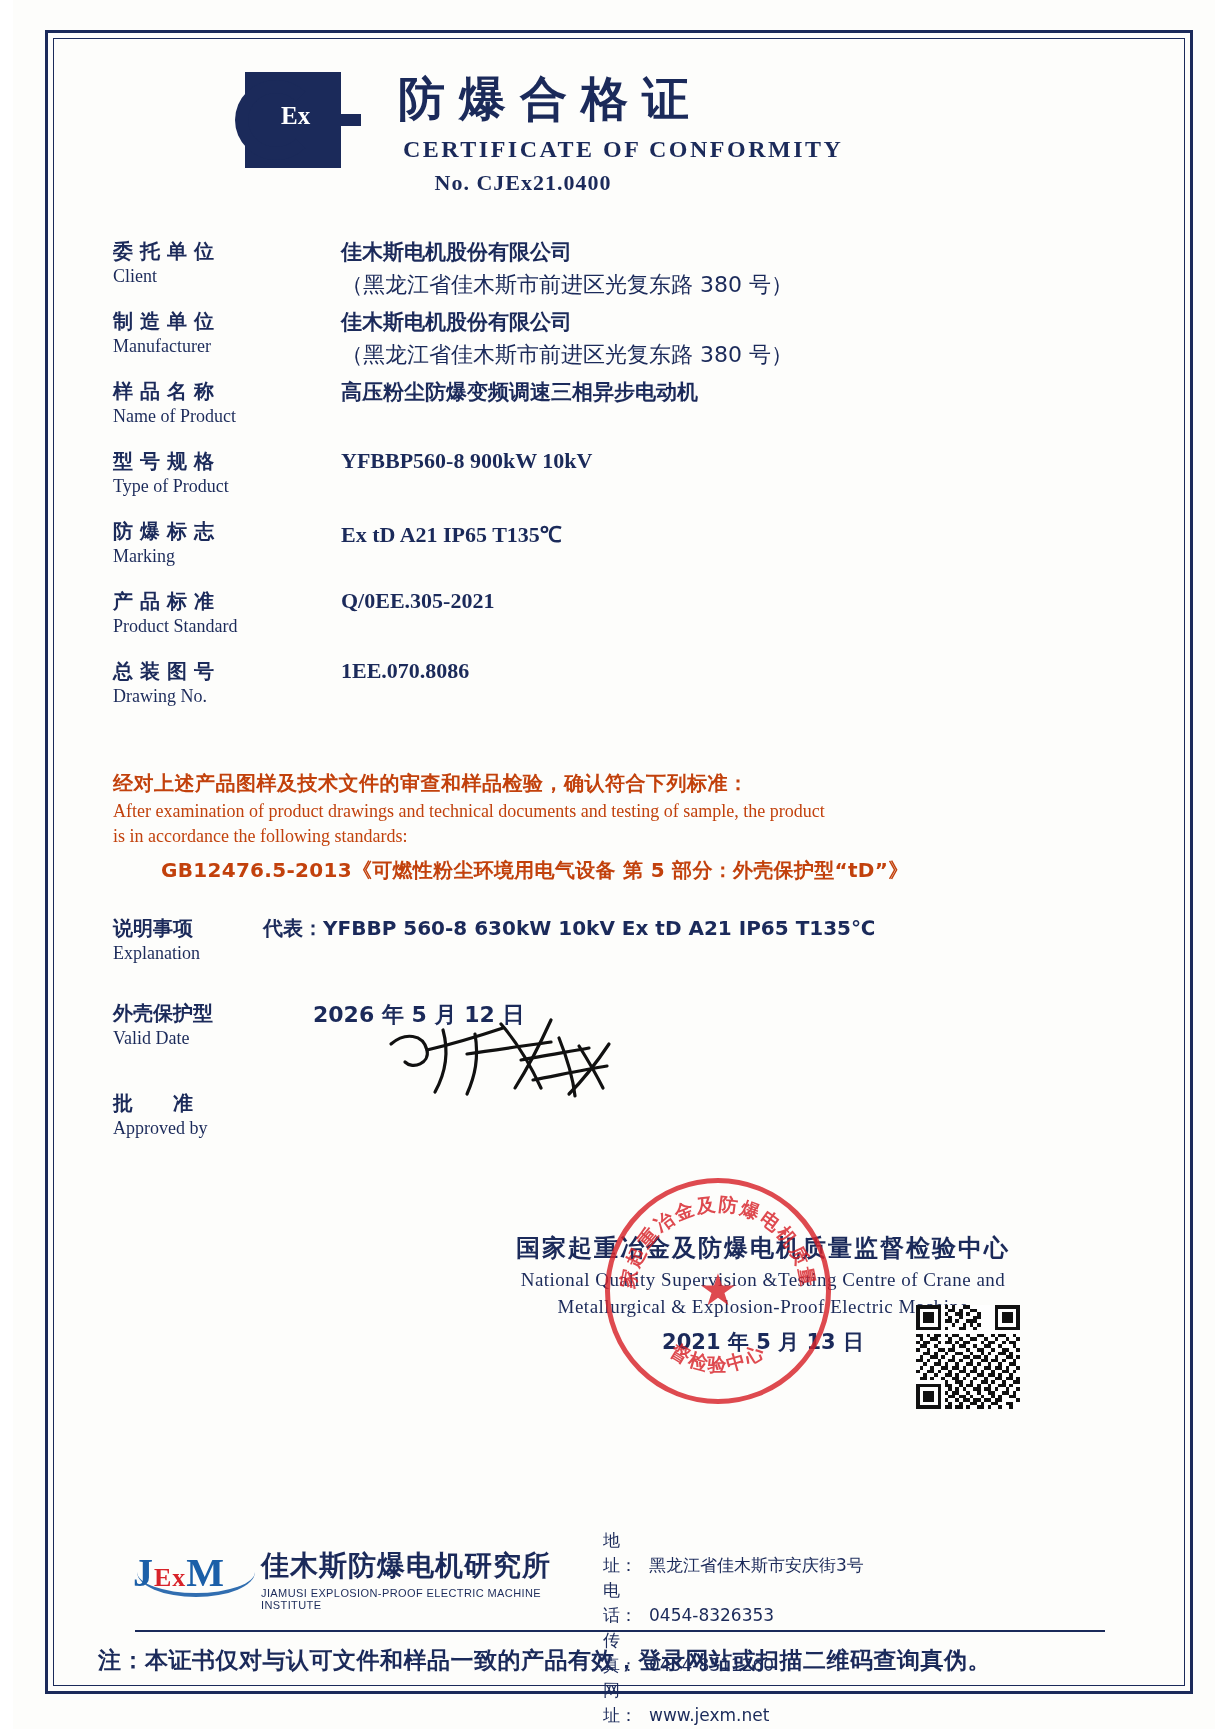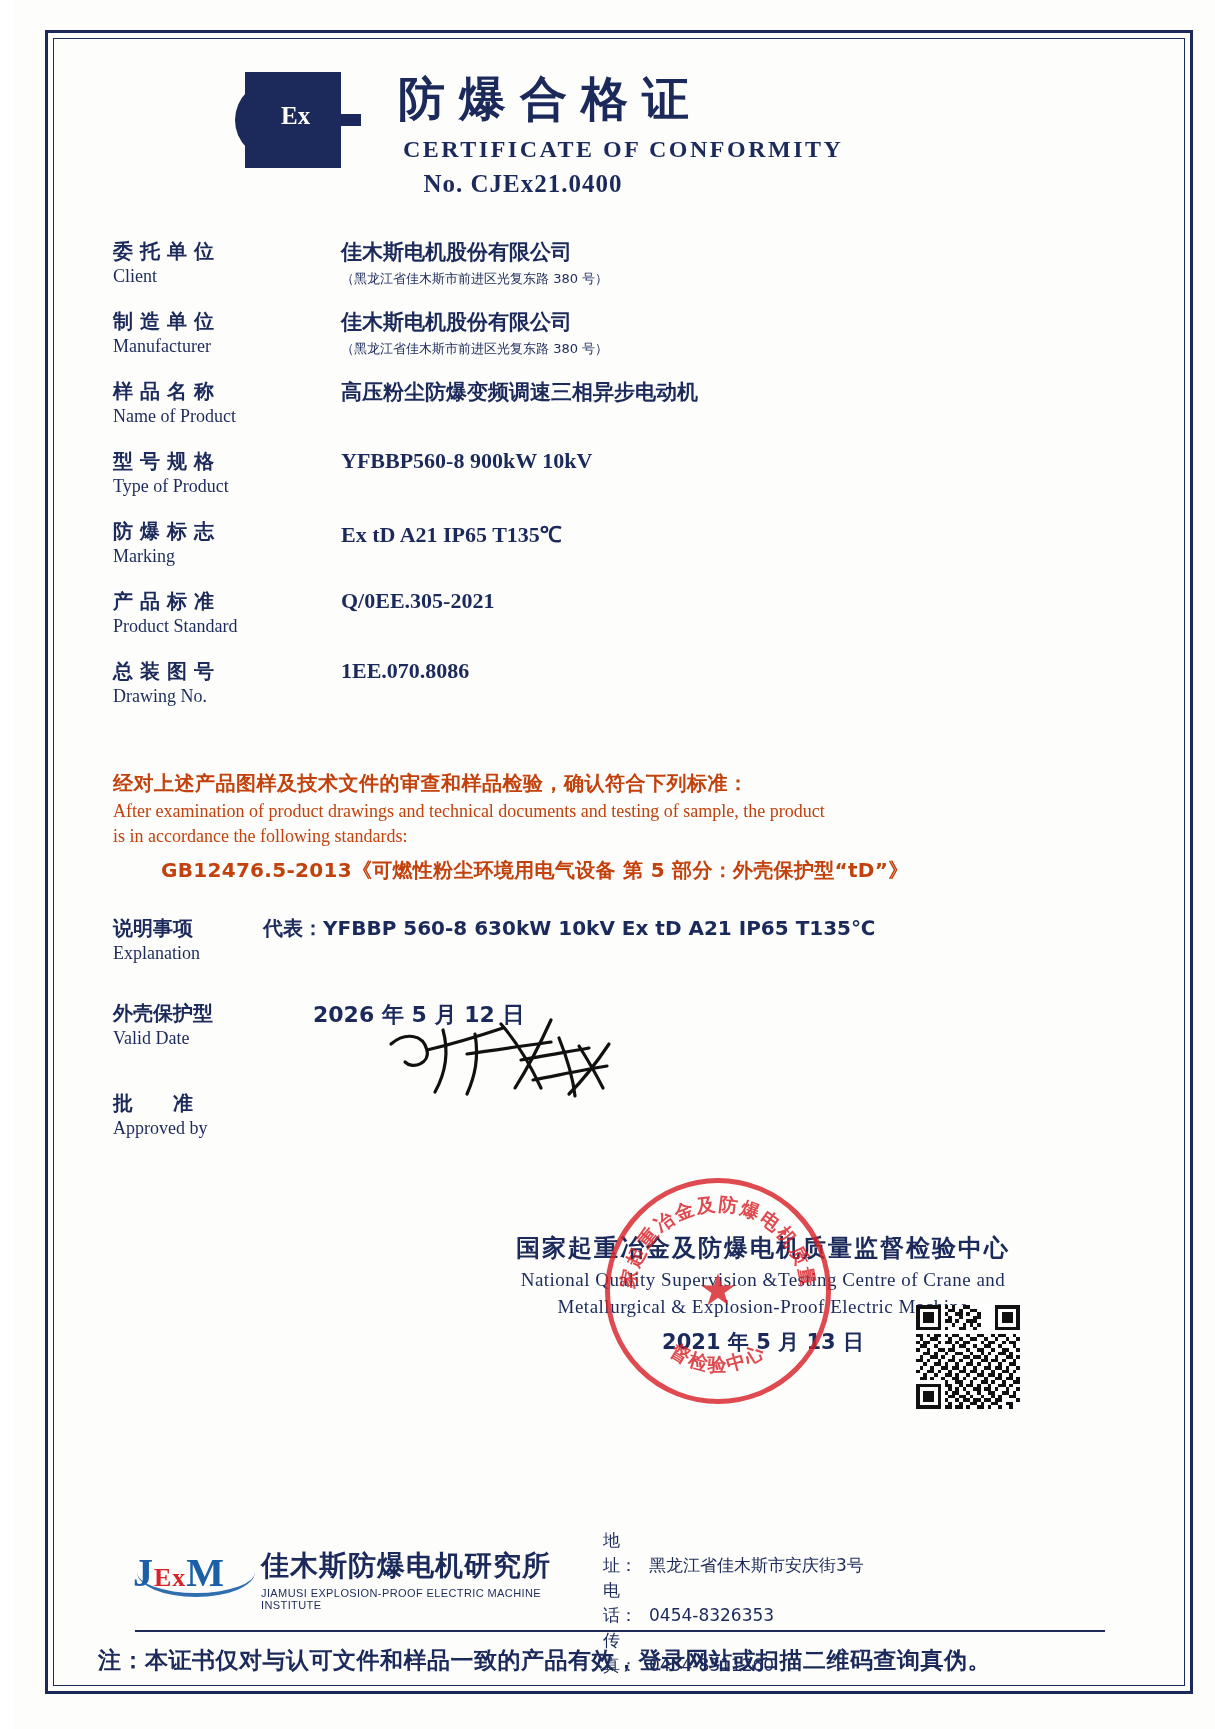--- a/index.html
+++ b/index.html
@@ -108,21 +108,21 @@
     color: #1b2a5a;
     font-family: "Liberation Serif", serif;
     text-align: center;
   }
   .cert-no {
     position: absolute;
     left: 0;
     top: 170px;
     width: 1020px;
     text-align: center;
-    font-size: 25px;
+    font-size: 22px;
     font-weight: bold;
     color: #1b2a5a;
     letter-spacing: 1px;
   }
 
   
   .fields {
     position: absolute;
     left: 100px;
     top: 238px;
@@ -164,21 +164,21 @@
     text-align: right;
   }
   .value-main.serif {
     font-family: "Liberation Serif", serif;
     font-size: 22px;
   }
   .value-sub {
     position: absolute;
     left: 228px;
     top: 32px;
-    font-size: 13px;
+    font-size: 22px;
     color: #1b2a5a;
     font-family: "DejaVu Sans", sans-serif;
     white-space: nowrap;
   }
 
   
   .para {
     position: absolute;
     left: 100px;
     top: 770px;
@@ -770,17 +770,20 @@
   <div class="contact">
     <div>
       <span class="ck">地址：</span><span>黑龙江省佳木斯市安庆街3号</span>
     </div>
     <div>
       <span class="ck">电话：</span><span>0454-8326353</span>
     </div>
     <div>
       <span class="ck">传真：</span><span>0454-8311260</span>
     </div>
+    <div>
+      <span class="ck">网址：</span><span>www.jexm.net</span>
+    </div>
   </div>
 
   <div class="note-sep"></div>
   <div class="note">注：本证书仅对与认可文件和样品一致的产品有效，登录网站或扫描二维码查询真伪。</div>
 </div>
 
 </body></html>

